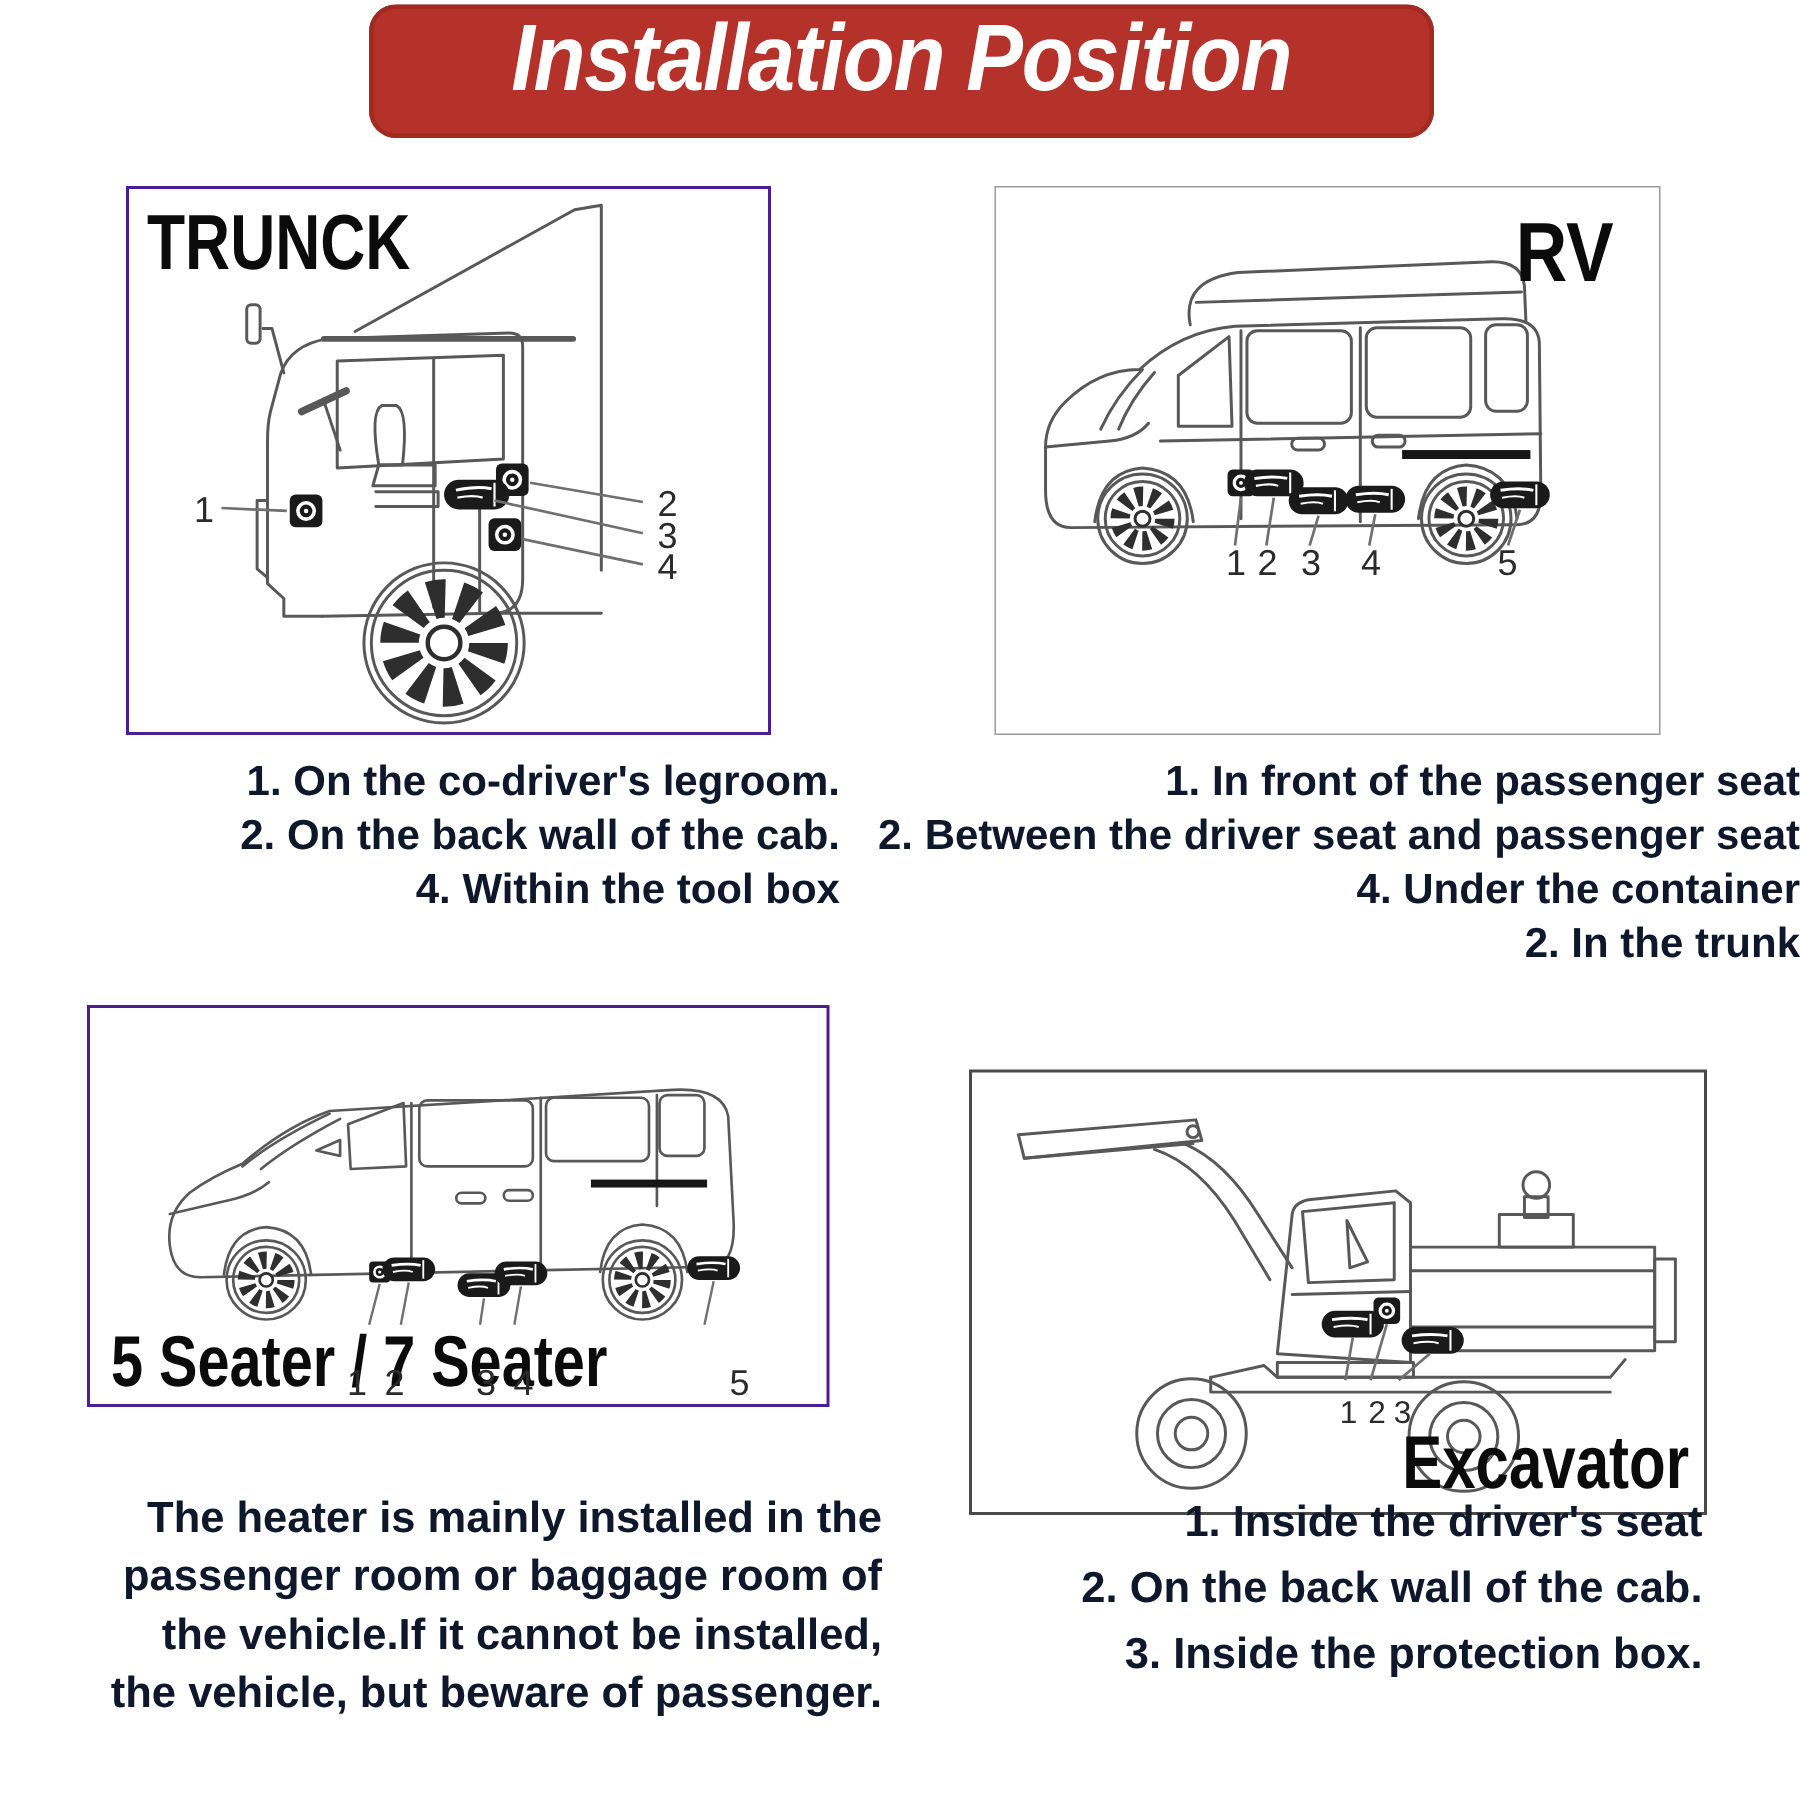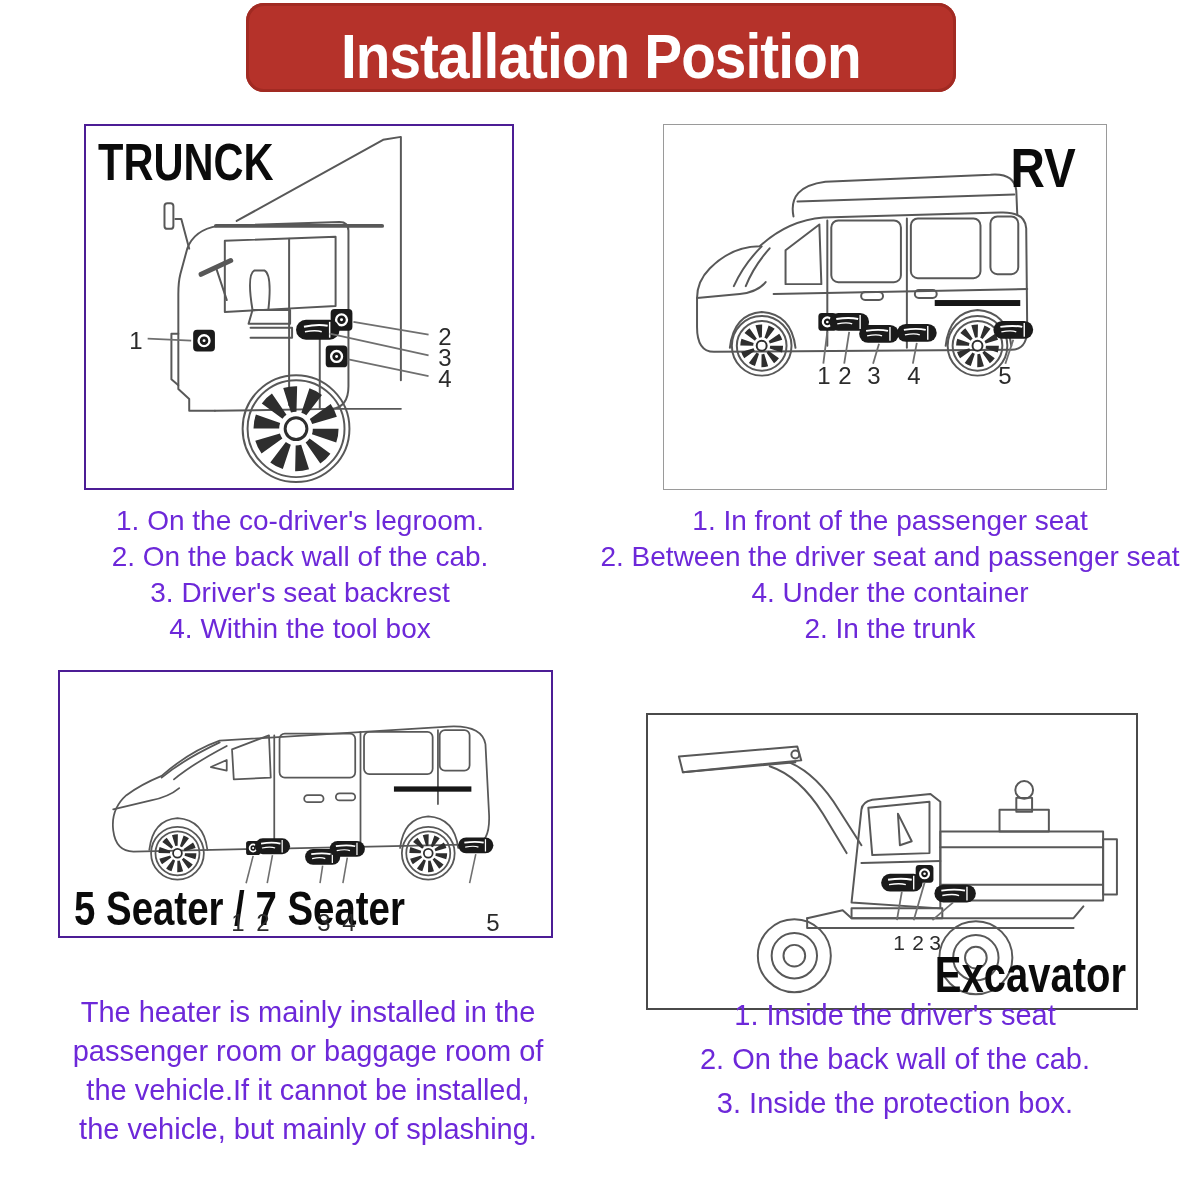--- a/index.html
+++ b/index.html
@@ -1,32 +1,32 @@
 <!DOCTYPE html>
 <html><head>
 <meta charset="utf-8">
 <style>
   html,body{margin:0;padding:0;background:#ffffff;}
   body{width:1200px;height:1200px;font-family:"Liberation Sans",sans-serif;}
   .canvas{position:relative;width:1200px;height:1200px;background:#fff;overflow:hidden;}
 
   .banner{position:absolute;left:246px;top:3px;width:710px;height:89px;background:#b5322a;
-          border-radius:18px;display:flex;align-items:flex-end;justify-content:center;
-          box-shadow:inset 0 0 0 3px #a12a22;}
+          border-radius:18px;display:flex;align-items:flex-start;justify-content:center;
+          box-shadow:inset 0 0 0 3px #a12a22;font-style:italic;}
   .banner-title{color:#ffffff;font-size:63px;font-weight:bold;white-space:nowrap;
           transform:scaleX(0.9);letter-spacing:-1px;}
 
   .panel{position:absolute;background:#fff;border:2px solid #4c1d95;box-sizing:border-box;}
   .panel svg{position:absolute;left:0;top:0;width:100%;height:100%;}
   .panel-label{position:absolute;font-weight:bold;color:#0b0b0b;white-space:nowrap;}
 
   .co{position:absolute;font-size:24px;color:#2b2b2b;transform:translate(-50%,-50%);line-height:1;}
   .co.small{font-size:21px;}
 
-  .notes{position:absolute;text-align:center;color:#6d28d9;}
+  .notes{position:absolute;text-align:right;color:#0f172a;font-weight:bold;}
   .note-line{white-space:nowrap;}
   .notes.top-list{font-size:28px;line-height:36px;}
   .notes.para{font-size:29px;line-height:39px;}
   .notes.exc{font-size:29px;line-height:44px;}
 </style>
 </head>
 <body>
 
 <div class="canvas">
 
@@ -171,21 +171,20 @@
     <span class="co" style="left:160px;top:251px;">1</span>
     <span class="co" style="left:181px;top:251px;">2</span>
     <span class="co" style="left:210px;top:251px;">3</span>
     <span class="co" style="left:250px;top:251px;">4</span>
     <span class="co" style="left:341px;top:251px;">5</span>
   </div>
 
   <div class="notes top-list" style="left:40px;top:503px;width:520px;">
     <div class="note-line">1. On the co-driver's legroom.</div>
     <div class="note-line">2. On the back wall of the cab.</div>
-    <div class="note-line">3. Driver's seat backrest</div>
     <div class="note-line">4. Within the tool box</div>
   </div>
 
   <div class="notes top-list" style="left:580px;top:503px;width:620px;">
     <div class="note-line">1. In front of the passenger seat</div>
     <div class="note-line">2. Between the driver seat and passenger seat</div>
     <div class="note-line">4. Under the container</div>
     <div class="note-line">2. In the trunk</div>
   </div>
 
@@ -322,21 +321,21 @@
     <span class="panel-label" style="right:10px;bottom:4px;font-size:50px;transform:scaleX(0.8);transform-origin:right bottom;">Excavator</span>
     <span class="co small" style="left:251px;top:227px;">1</span>
     <span class="co small" style="left:270px;top:227px;">2</span>
     <span class="co small" style="left:287px;top:227px;">3</span>
   </div>
 
   <div class="notes para" style="left:28px;top:993px;width:560px;">
     <div class="note-line">The heater is mainly installed in the</div>
     <div class="note-line">passenger room or baggage room of</div>
     <div class="note-line">the vehicle.If it cannot be installed,</div>
-    <div class="note-line">the vehicle, but mainly of splashing.</div>
+    <div class="note-line">the vehicle, but beware of passenger.</div>
   </div>
 
   <div class="notes exc" style="left:655px;top:993px;width:480px;">
     <div class="note-line">1. Inside the driver's seat</div>
     <div class="note-line">2. On the back wall of the cab.</div>
     <div class="note-line">3. Inside the protection box.</div>
   </div>
 
 </div>
 

